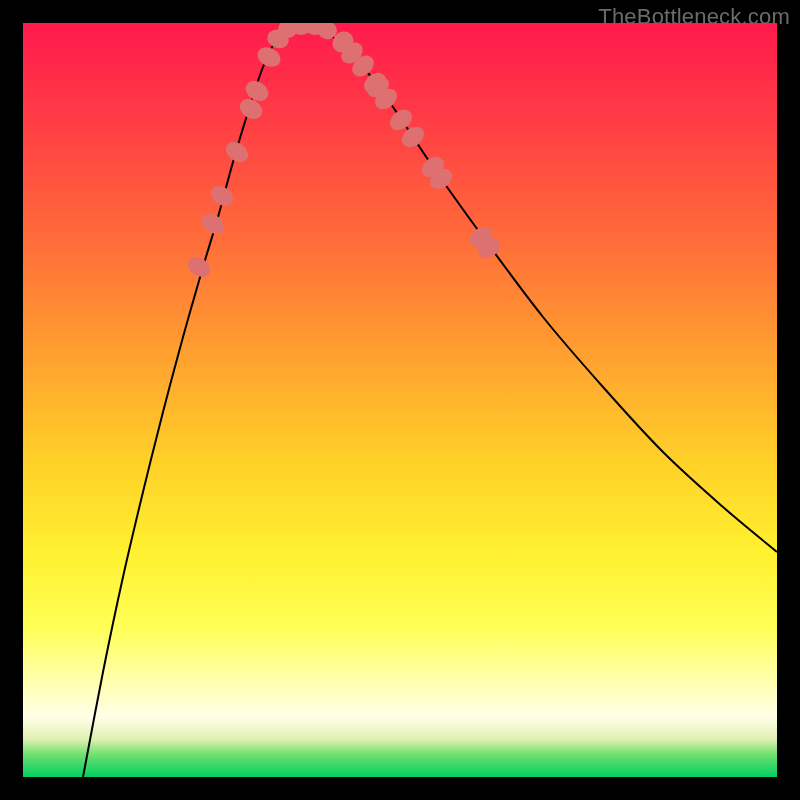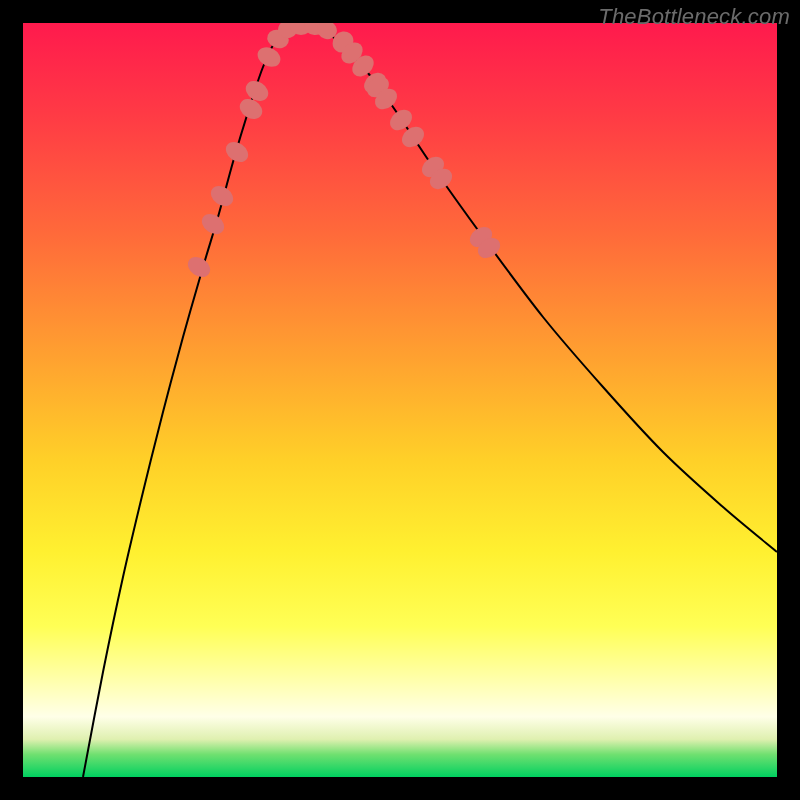--- a/index.html
+++ b/index.html
@@ -34,21 +34,20 @@
     );
   }
   .watermark {
     position: absolute;
     top: 4px;
     right: 10px;
     color: #6b6b6b;
     font-size: 22px;
     letter-spacing: 0.2px;
     z-index: 10;
-    font-style: italic;
   }
   svg {
     position: absolute;
     left: 0;
     top: 0;
   }
 </style>
 </head>
 <body>
 

